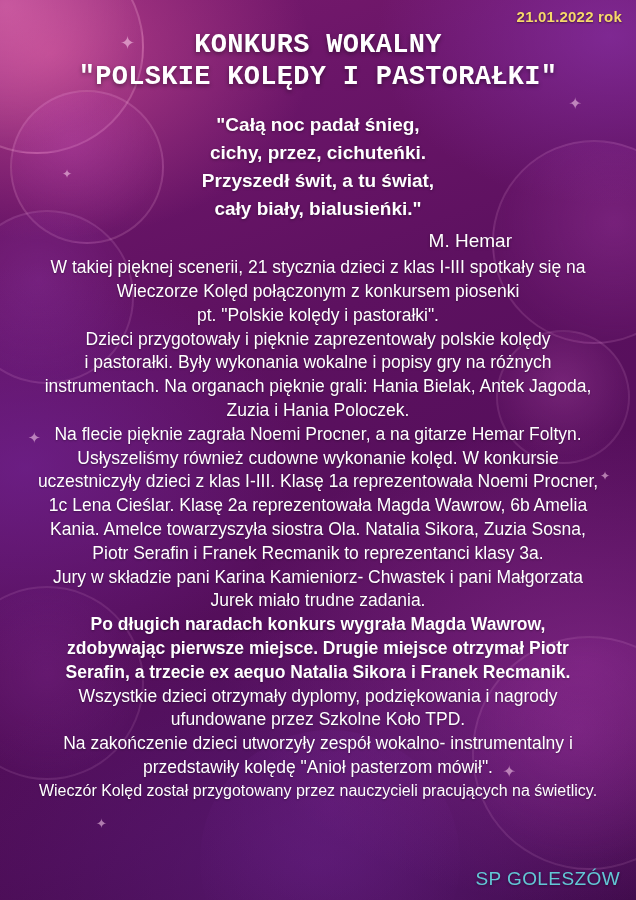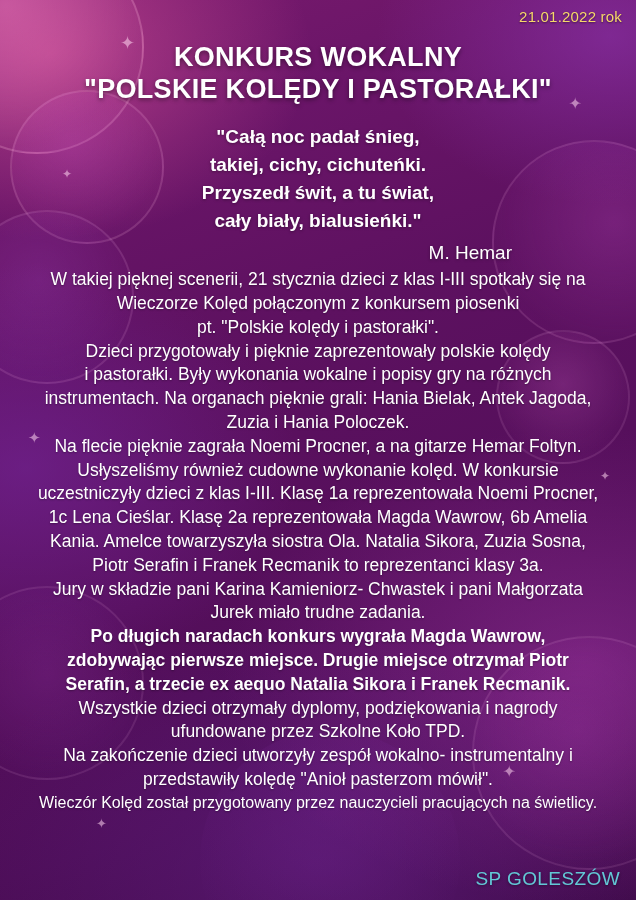--- a/index.html
+++ b/index.html
@@ -72,35 +72,37 @@
 
   .date {
     position: absolute;
     top: 8px;
     right: 14px;
     color: #f6d86a;
     font-size: 15px;
     letter-spacing: 0.2px;
     text-shadow: 0 1px 2px rgba(0,0,0,0.45);
     z-index: 5;
+    font-weight: bold;
   }
   .content {
     position: relative;
     z-index: 4;
     padding: 30px 10px 0 10px;
     text-align: center;
     color: #ffffff;
   }
   h1.title {
-    margin: 12px;
+    margin: 0;
     font-size: 27px;
     font-weight: bold;
     line-height: 1.18;
     letter-spacing: 0.3px;
     text-shadow: 0 2px 4px rgba(0,0,0,0.40);
+    font-family: Liberation Mono, monospace;
   }
   .poem {
     margin-top: 17px;
     font-size: 19px;
     font-weight: bold;
     line-height: 1.48;
     text-shadow: 0 1px 3px rgba(0,0,0,0.35);
   }
   .poem-author {
     margin-top: 7px;
@@ -156,21 +158,21 @@
   <div class="date">21.01.2022 rok</div>
 
   <div class="content">
     <h1 class="title">
       <span>KONKURS WOKALNY</span><br>
       <span>"POLSKIE KOLĘDY I PASTORAŁKI"</span>
     </h1>
 
     <div class="poem">
       <div>"Całą noc padał śnieg,</div>
-      <div>takiej, cichy, cichuteńki.</div>
+      <div>cichy, przez, cichuteńki.</div>
       <div>Przyszedł świt, a tu świat,</div>
       <div>cały biały, bialusieńki."</div>
     </div>
     <div class="poem-author">M. Hemar</div>
 
     <div class="body-text">
       <p>W takiej pięknej scenerii, 21 stycznia dzieci z klas I-III spotkały się na</p>
       <p>Wieczorze Kolęd połączonym z konkursem piosenki</p>
       <p>pt. "Polskie kolędy i pastorałki".</p>
       <p>Dzieci przygotowały i pięknie zaprezentowały polskie kolędy</p>

